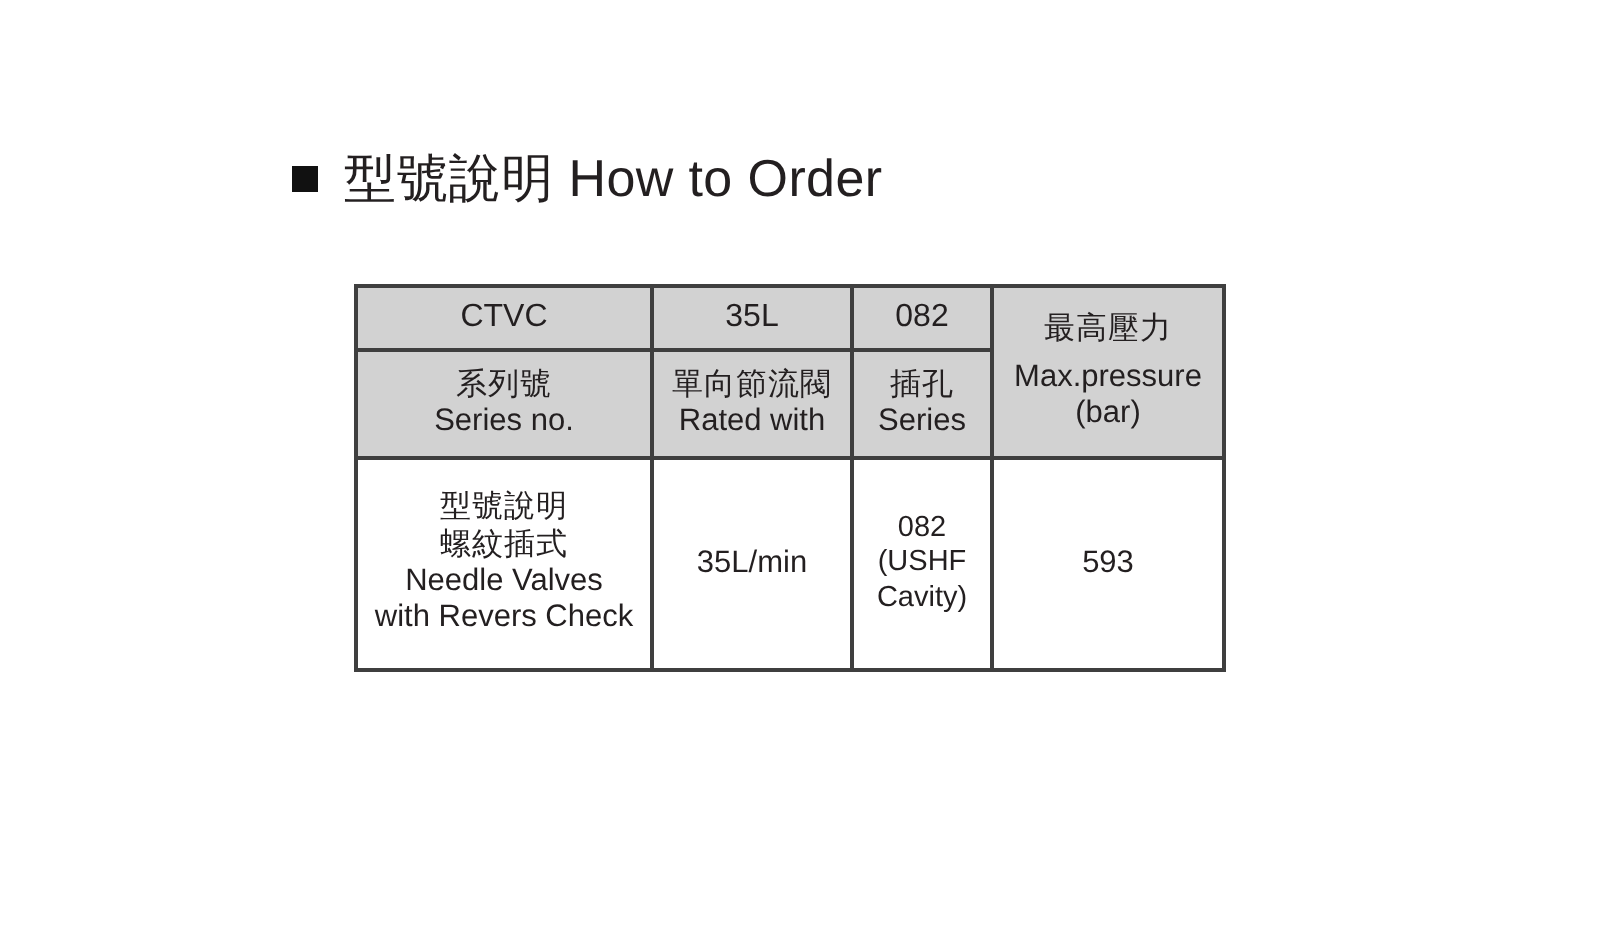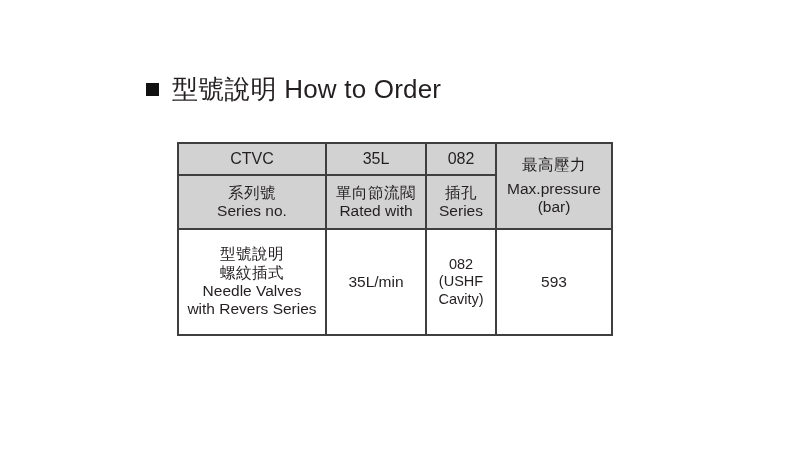--- a/index.html
+++ b/index.html
@@ -143,21 +143,21 @@
         </span>
       </td>
     </tr>
 
     <tr class="row-body">
       <td>
         <span class="cell-inner t-body">
           <span class="cjk-line">型號說明</span>
           <span class="cjk-line">螺紋插式</span>
           <span class="en-line">Needle Valves</span>
-          <span class="en-line">with Revers Series</span>
+          <span class="en-line">with Revers Check</span>
         </span>
       </td>
       <td>
         <span class="cell-inner t-body">35L/min</span>
       </td>
       <td>
         <span class="cell-inner t-sm">
           <span class="en-line">082</span>
           <span class="en-line">(USHF</span>
           <span class="en-line">Cavity)</span>

